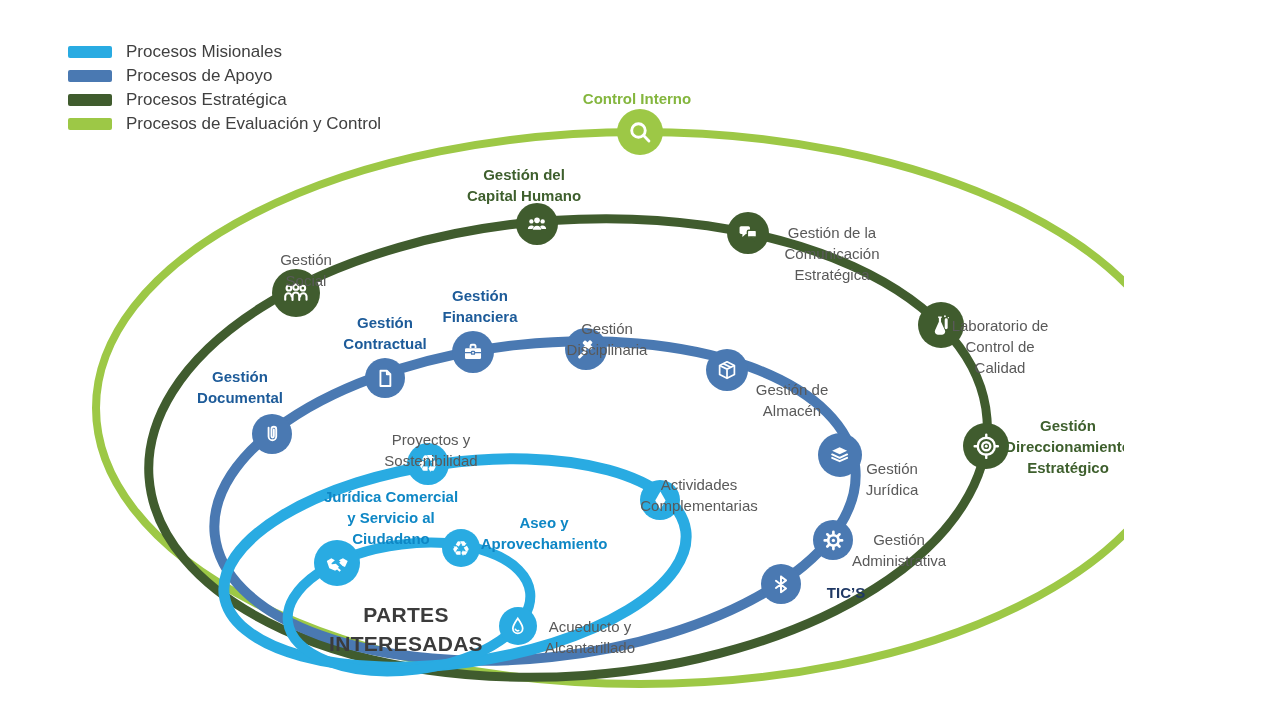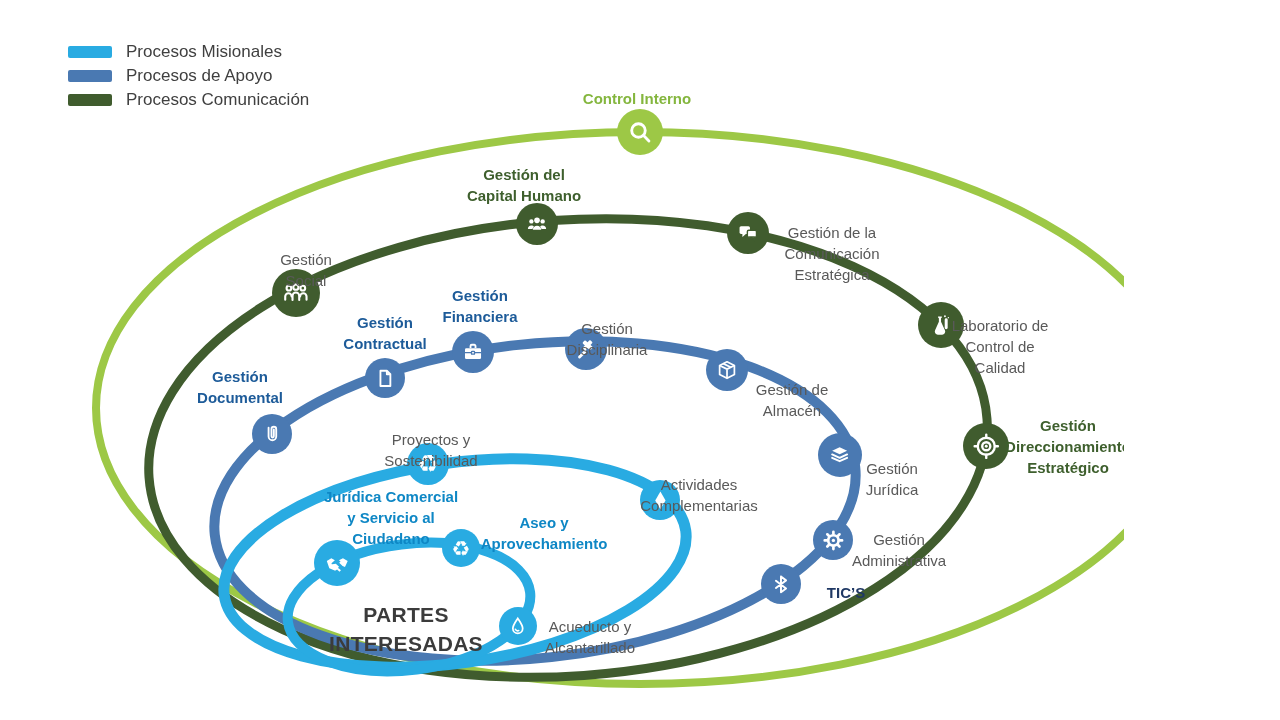--- a/index.html
+++ b/index.html
@@ -56,21 +56,25 @@
     <div class="legend-row">
       <div class="legend-swatch" style="background-color: rgb(41, 171, 226);"></div>
       <span class="legend-label">Procesos Misionales</span>
     </div>
     <div class="legend-row">
       <div class="legend-swatch" style="background-color: rgb(74, 121, 178);"></div>
       <span class="legend-label">Procesos de Apoyo</span>
     </div>
     <div class="legend-row">
       <div class="legend-swatch" style="background-color: rgb(64, 92, 46);"></div>
-      <span class="legend-label">Procesos Comunicación</span>
+      <span class="legend-label">Procesos Estratégica</span>
+    </div>
+    <div class="legend-row">
+      <div class="legend-swatch" style="background-color: rgb(157, 200, 70);"></div>
+      <span class="legend-label">Procesos de Evaluación y Control</span>
     </div>
   </div>
 
   <div class="node n-eval" style="left:617px;top:109px;width:46px;height:46px">
     <svg viewBox="0 0 24 24">
       <g fill="none" stroke="#fff" stroke-width="2.4" stroke-linecap="round">
         <circle cx="10.5" cy="10.5" r="5.7"></circle>
           <path d="M14.8 14.8 L19.3 19.3"></path>
       </g>
     </svg>

